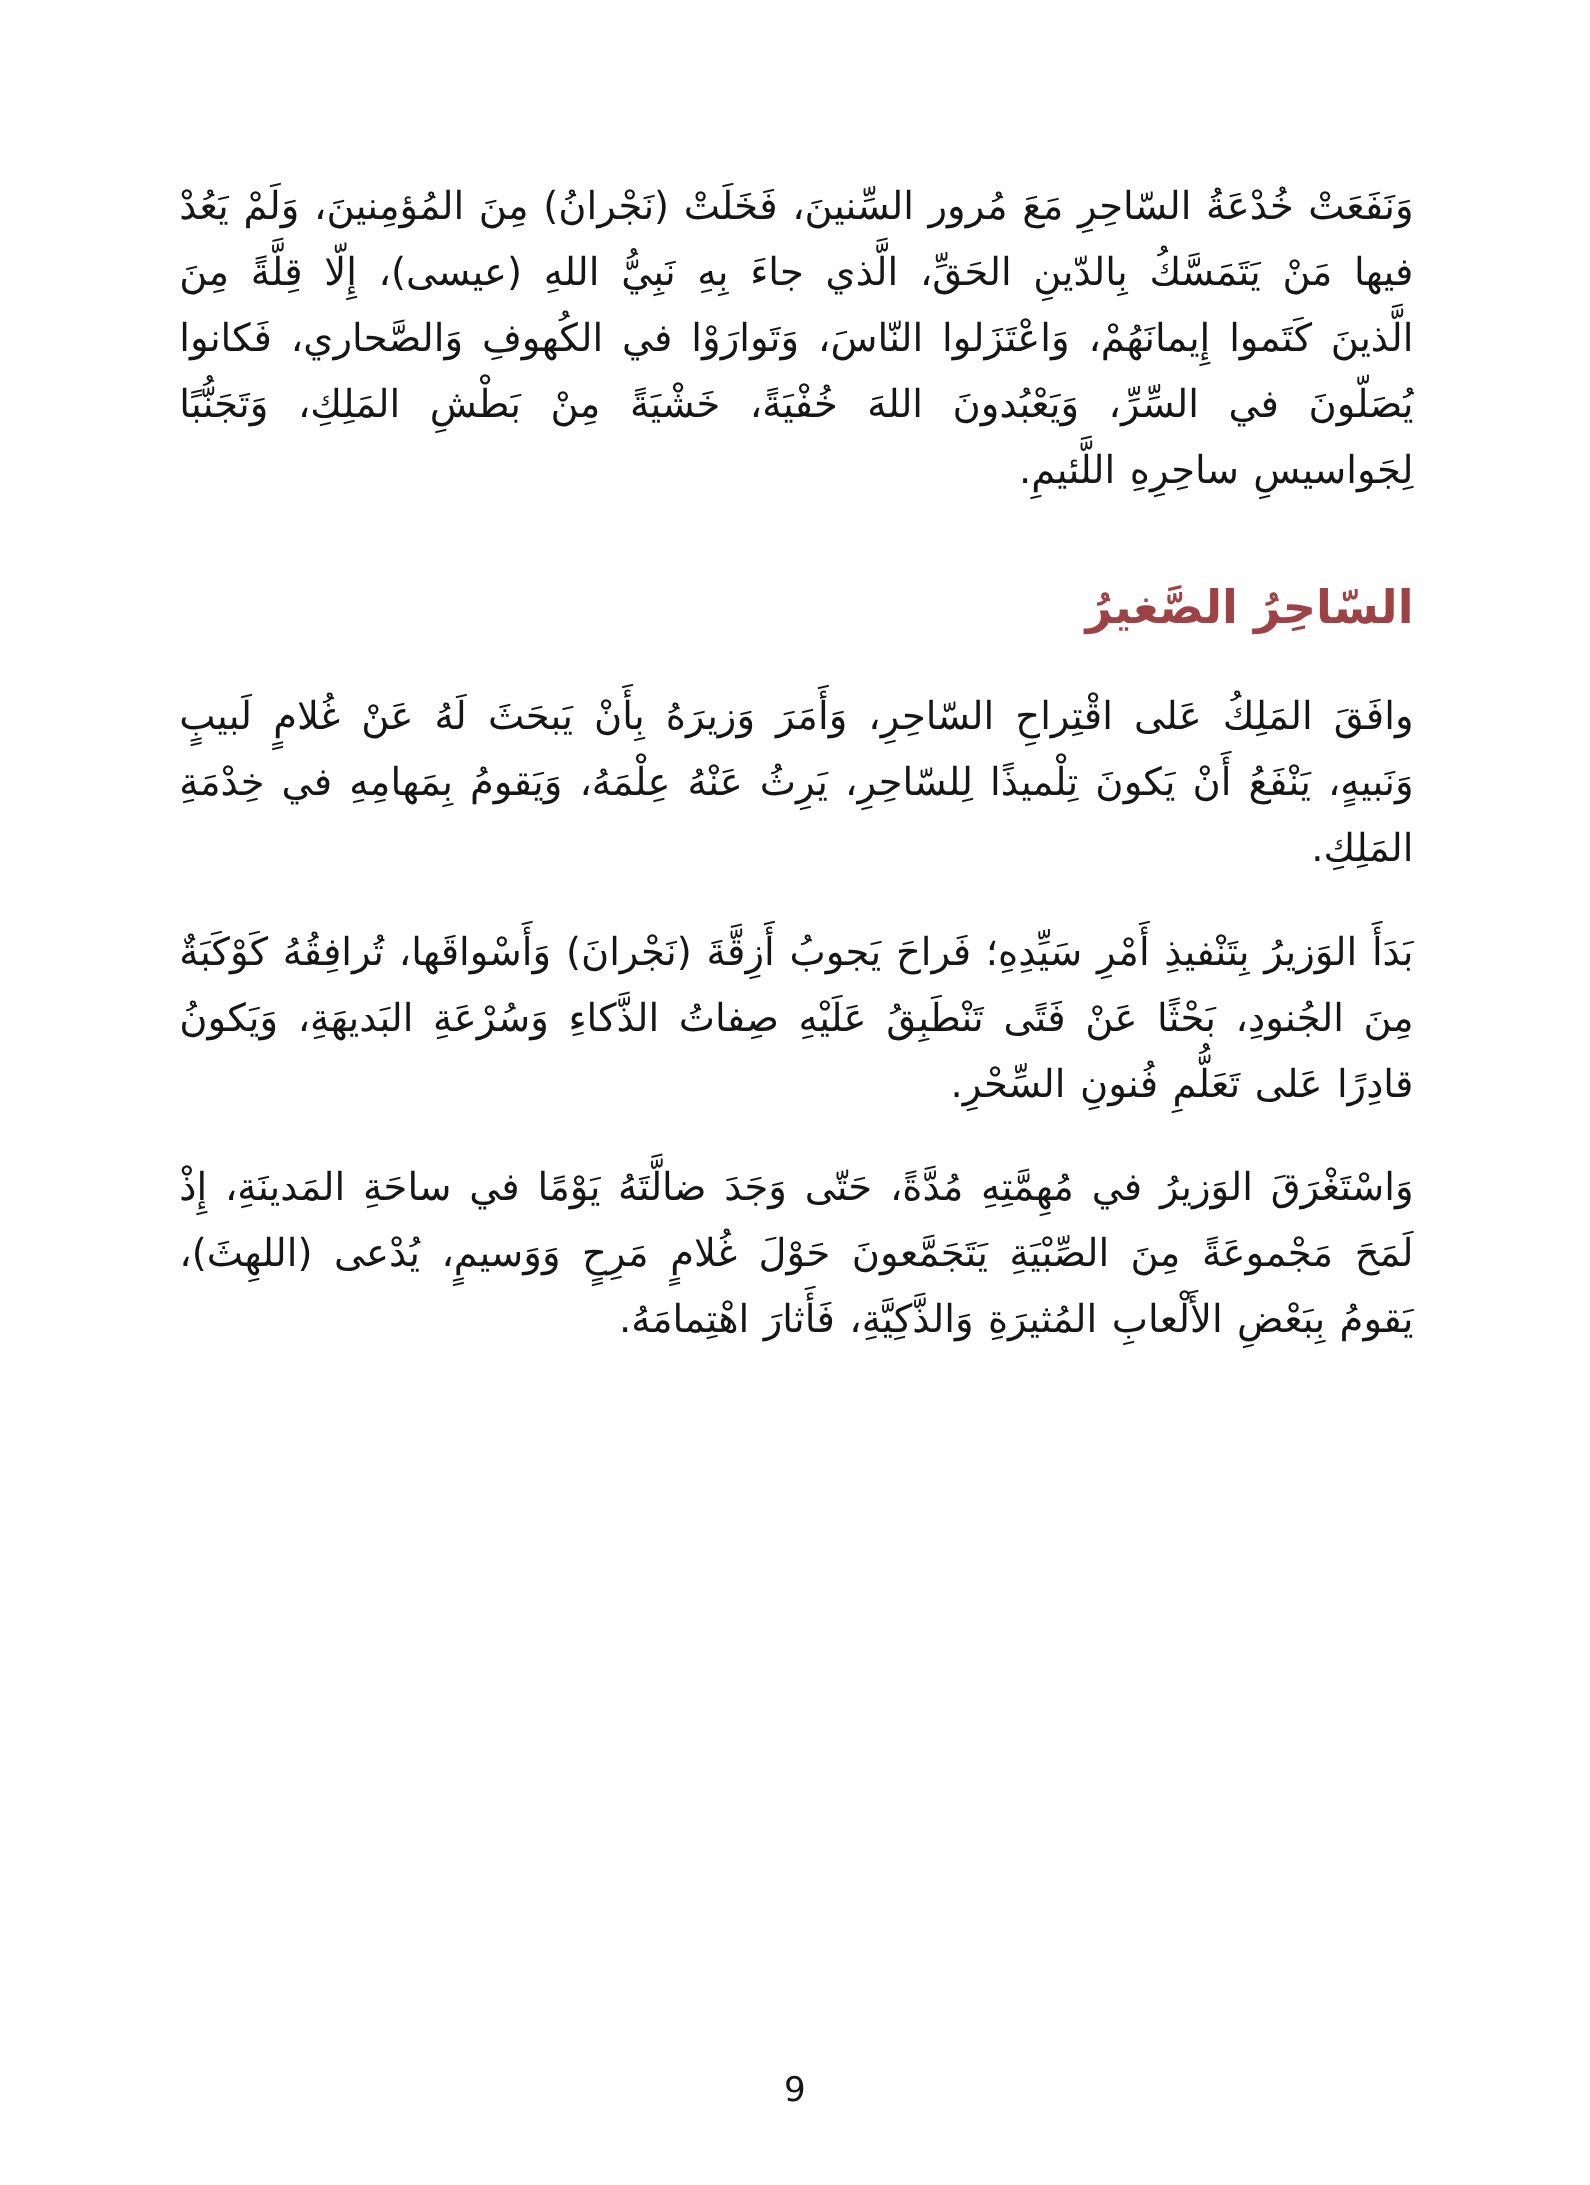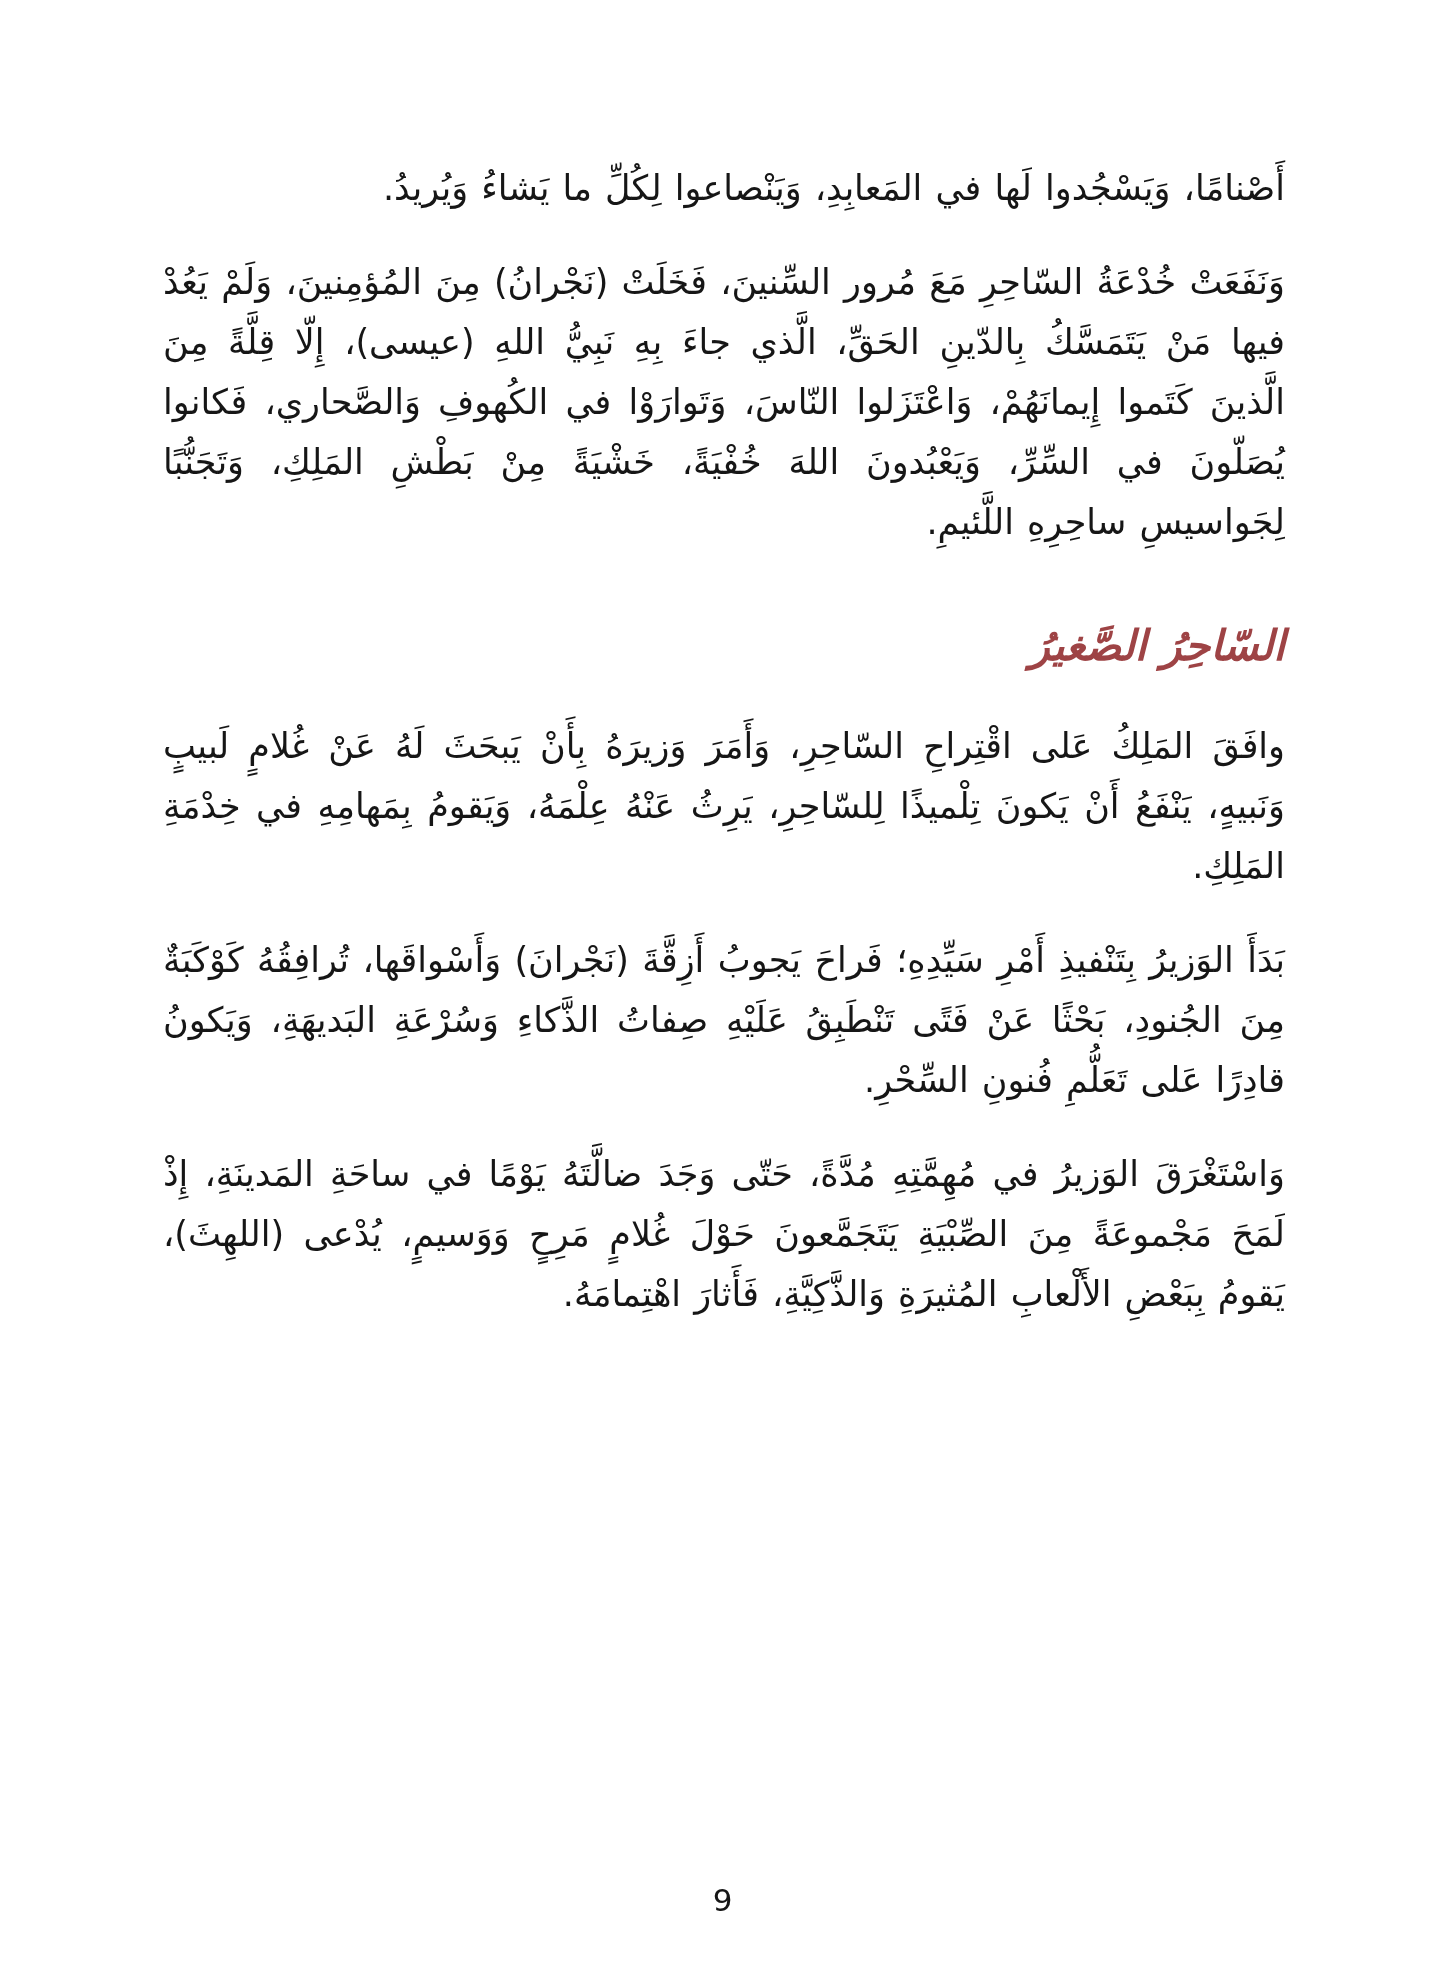--- a/index.html
+++ b/index.html
@@ -38,42 +38,40 @@
     text-align-last: right;
     word-spacing: 2px;
   }
   .section-heading {
     margin: 64px 0 40px 0;
     color: var(--color-heading);
     font-size: 42px;
     line-height: 60px;
     font-weight: bold;
     text-align: right;
-    font-style: italic;
   }
   .page-footer {
     position: absolute;
     bottom: 70px;
     left: 0;
     right: 0;
     text-align: center;
   }
   .page-number {
     color: var(--color-body);
     font-size: 31px;
     line-height: 1;
     display: inline-block;
   }
 </style>
 </head>
 <body>
 
 <div class="page">
   <main class="text-block" dir="rtl">
-    <p class="body-paragraph">أَصْنامًا، وَيَسْجُدوا لَها في المَعابِدِ، وَيَنْصاعوا لِكُلِّ ما يَشاءُ وَيُريدُ.</p>
     <p class="body-paragraph">وَنَفَعَتْ خُدْعَةُ السّاحِرِ مَعَ مُرور السِّنينَ، فَخَلَتْ (نَجْرانُ) مِنَ المُؤمِنينَ، وَلَمْ يَعُدْ فيها مَنْ يَتَمَسَّكُ بِالدّينِ الحَقِّ، الَّذي جاءَ بِهِ نَبِيُّ اللهِ (عيسى)، إِلّا قِلَّةً مِنَ الَّذينَ كَتَموا إِيمانَهُمْ، وَاعْتَزَلوا النّاسَ، وَتَوارَوْا في الكُهوفِ وَالصَّحاري، فَكانوا يُصَلّونَ في السِّرِّ، وَيَعْبُدونَ اللهَ خُفْيَةً، خَشْيَةً مِنْ بَطْشِ المَلِكِ، وَتَجَنُّبًا لِجَواسيسِ ساحِرِهِ اللَّئيمِ.</p>
     <h2 class="section-heading">السّاحِرُ الصَّغيرُ</h2>
     <p class="body-paragraph">وافَقَ المَلِكُ عَلى اقْتِراحِ السّاحِرِ، وَأَمَرَ وَزيرَهُ بِأَنْ يَبحَثَ لَهُ عَنْ غُلامٍ لَبيبٍ وَنَبيهٍ، يَنْفَعُ أَنْ يَكونَ تِلْميذًا لِلسّاحِرِ، يَرِثُ عَنْهُ عِلْمَهُ، وَيَقومُ بِمَهامِهِ في خِدْمَةِ المَلِكِ.</p>
     <p class="body-paragraph">بَدَأَ الوَزيرُ بِتَنْفيذِ أَمْرِ سَيِّدِهِ؛ فَراحَ يَجوبُ أَزِقَّةَ (نَجْرانَ) وَأَسْواقَها، تُرافِقُهُ كَوْكَبَةٌ مِنَ الجُنودِ، بَحْثًا عَنْ فَتًى تَنْطَبِقُ عَلَيْهِ صِفاتُ الذَّكاءِ وَسُرْعَةِ البَديهَةِ، وَيَكونُ قادِرًا عَلى تَعَلُّمِ فُنونِ السِّحْرِ.</p>
     <p class="body-paragraph">وَاسْتَغْرَقَ الوَزيرُ في مُهِمَّتِهِ مُدَّةً، حَتّى وَجَدَ ضالَّتَهُ يَوْمًا في ساحَةِ المَدينَةِ، إِذْ لَمَحَ مَجْموعَةً مِنَ الصِّبْيَةِ يَتَجَمَّعونَ حَوْلَ غُلامٍ مَرِحٍ وَوَسيمٍ، يُدْعى (اللهِثَ)، يَقومُ بِبَعْضِ الأَلْعابِ المُثيرَةِ وَالذَّكِيَّةِ، فَأَثارَ اهْتِمامَهُ.</p>
   </main>
   <footer class="page-footer">
     <span class="page-number">9</span>
   </footer>
 </div>

